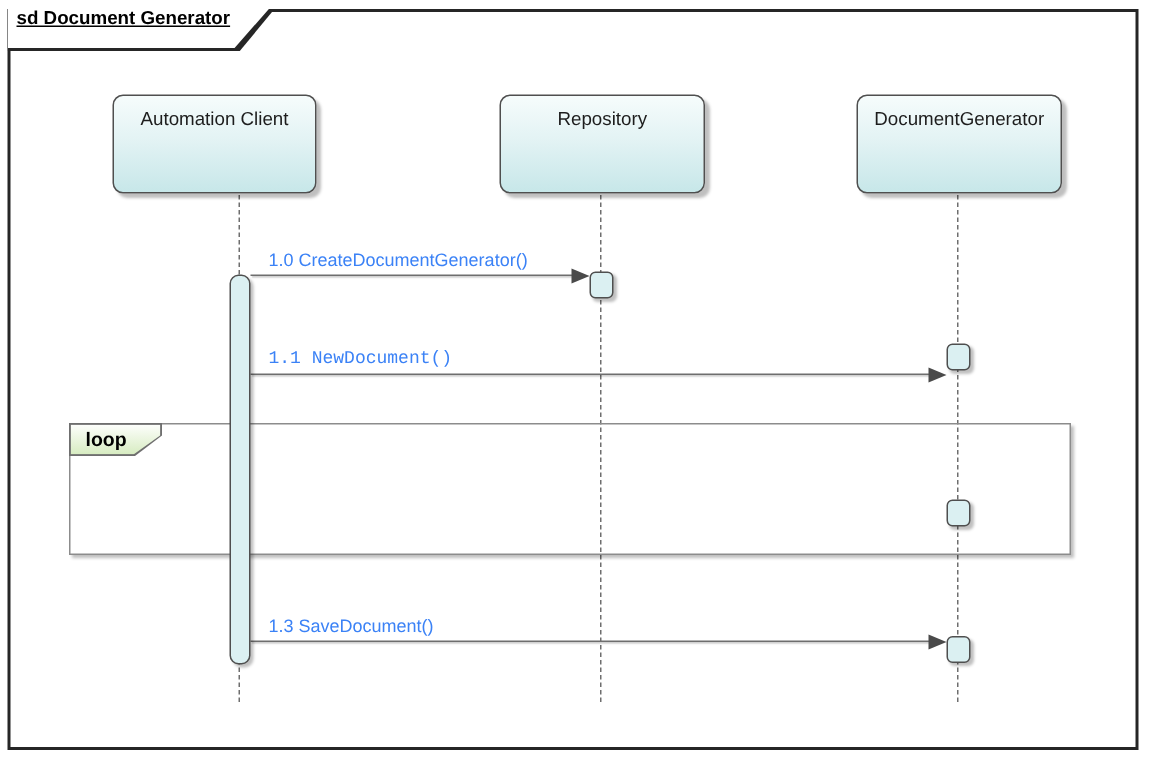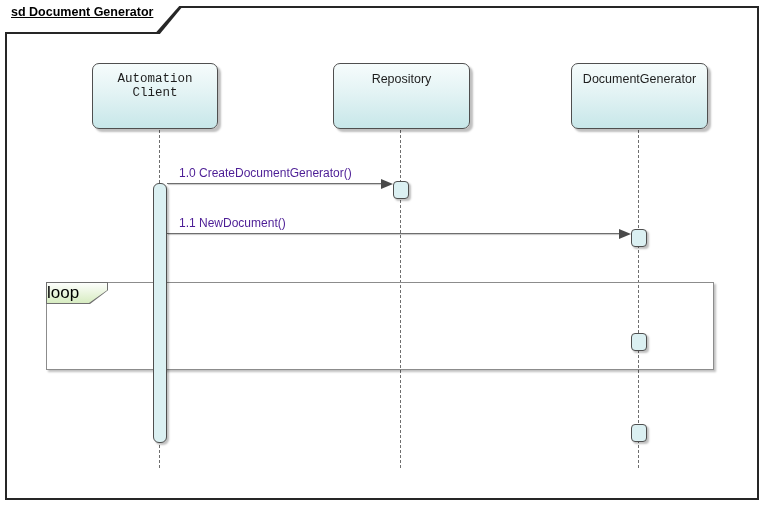--- a/index.html
+++ b/index.html
@@ -30,21 +30,21 @@
   }
   
   .head {
     position:absolute; top:63px; height:66px; box-sizing:border-box;
     border:1.5px solid var(--shape-border); border-radius:7px;
     background:linear-gradient(180deg, var(--head-fill-top) 0%, #e3f3f4 45%, var(--head-fill-bottom) 100%);
     box-shadow:3px 3px 2px var(--shadow);
     text-align:center; font-size:12.5px;
   }
   .head span { position:relative; top:8px; }
-  .head-1 { left:92px;  width:126px;font-family:Liberation Mono, monospace; }
+  .head-1 { left:75px;  width:136px; }
   .head-2 { left:333px; width:137px; }
   .head-3 { left:571px; width:137px; }
   
   .lifeline {
     position:absolute; top:130px; height:338px; width:0;
     border-left:1.5px dashed var(--line-color);
   }
   .ll-1 { left:159px; } .ll-2 { left:400px; } .ll-3 { left:638px; }
   
   .fragment {
@@ -54,44 +54,44 @@
   }
   .fragment-tab {
     position:absolute; left:-1px; top:-1px; width:62px; height:22px;
     background:#6f6f6f;
     clip-path:polygon(0 0, 100% 0, 100% 38%, 71% 100%, 0 100%);
   }
   .fragment-tab-inner {
     position:absolute; left:1px; top:1px; width:60px; height:20px;
     background:linear-gradient(180deg, #fdfefc 0%, var(--fragment-fill) 100%);
     clip-path:polygon(0 0, 100% 0, 100% 36%, 70% 100%, 0 100%);
-    font-weight:normal; font-size:17px; line-height:20px; padding-left:0;
+    font-weight:bold; font-size:13px; line-height:20px; padding-left:10px;
     box-sizing:border-box; color:#000;
   }
   
   .activation {
     position:absolute; box-sizing:border-box;
     background:var(--activation-fill); border:1.4px solid var(--shape-border);
     box-shadow:2px 2px 2px var(--shadow);
   }
   .act-main { left:153px; top:183px; width:14px; height:260px; border-radius:6px; }
   .act-small { width:16px; height:18px; border-radius:4px; }
   .act-rep { left:393px; top:181px; }
   .act-dg1 { left:631px; top:229px; }
   .act-dg2 { left:631px; top:333px; }
   .act-dg3 { left:631px; top:424px; }
   
   .message { position:absolute; height:18px; }
   .msg-0 { left:167px; top:166px; width:226px; }
-  .msg-1 { left:167px; top:216px; width:464px; }
+  .msg-1 { left:167px; top:232px; width:464px;font-family:Liberation Mono, monospace; }
   .msg-2 { left:167px; top:320px; width:464px; }
   .msg-3 { left:167px; top:410px; width:464px; }
   .msg-label {
     position:absolute; left:12px; bottom:4px; font-size:12px;
-    white-space:nowrap; color:#4c1d95;
+    white-space:nowrap; color:#3b82f6;
   }
   .msg-line {
     position:absolute; left:0; right:5px; bottom:0; height:0;
     border-top:1.5px solid var(--line-color);
     box-shadow:1px 1px 1px var(--shadow);
   }
   .msg-arrow {
     position:absolute; right:0; bottom:-5px; width:0; height:0;
     border-top:5.5px solid transparent; border-bottom:5.5px solid transparent;
     border-left:12px solid var(--arrow-color);
@@ -121,20 +121,25 @@
   <div class="message msg-0">
     <div class="msg-label">1.0 CreateDocumentGenerator()</div>
     <div class="msg-line"></div>
     <span class="msg-arrow"></span>
   </div>
   <div class="message msg-1">
     <div class="msg-label">1.1 NewDocument()</div>
     <div class="msg-line"></div>
     <span class="msg-arrow"></span>
   </div>
+  <div class="message msg-3">
+    <div class="msg-label">1.3 SaveDocument()</div>
+    <div class="msg-line"></div>
+    <span class="msg-arrow"></span>
+  </div>
 
   <div class="activation act-main"></div>
   <div class="activation act-small act-rep"></div>
   <div class="activation act-small act-dg1"></div>
   <div class="activation act-small act-dg2"></div>
   <div class="activation act-small act-dg3"></div>
 
   <div class="head head-1">
     <span>Automation Client</span>
   </div>

